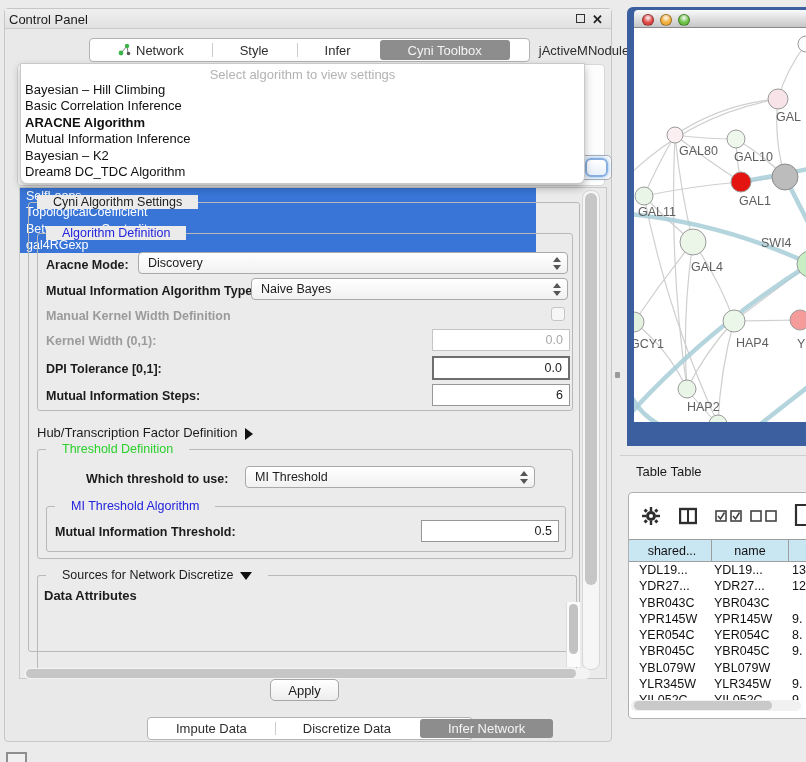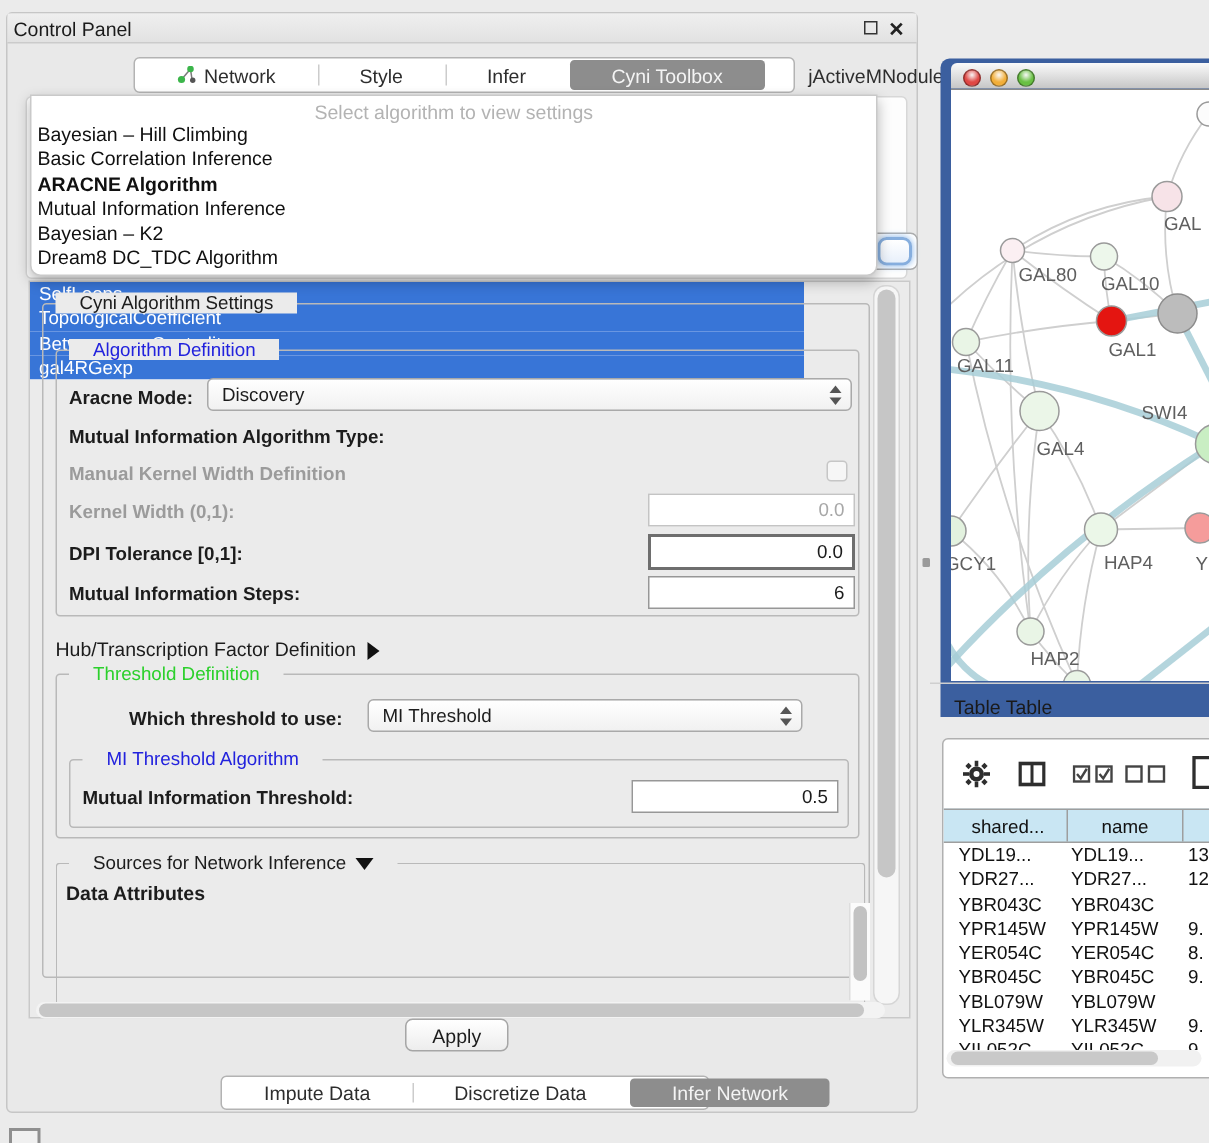--- a/index.html
+++ b/index.html
@@ -84,21 +84,21 @@
   #cp-hthumb { position:absolute; left:2px; top:1px; width:550px; height:9px; background:#c6c6c6; border-radius:5px; }
 
   
   #apply-btn { left:265px; top:670px; width:69px; height:22px; background:linear-gradient(#ffffff,#ededed);
     border:1px solid #a6a6a6; border-radius:5px; font-size:13px; display:flex; align-items:center; justify-content:center; }
   #bottom-tabs { left:142px; top:708px; width:326px; height:23px; }
 
   
   #splitter-dot { left:615px; top:372px; width:5px; height:6px; background:#9a9a9a; border-radius:1px; }
 
-  #net-window { left:627px; top:7px; width:179px; height:439px; background:#3b5f9f; border-radius:6px 0 0 0;margin-top:32px; }
+  #net-window { left:627px; top:7px; width:179px; height:439px; background:#3b5f9f; border-radius:6px 0 0 0; }
   #net-titlebar { left:7px; top:3px; width:172px; height:18px; background:linear-gradient(#fafafa,#c6c6c6);
     border-bottom:1px solid #8a8a8a; border-radius:4px 0 0 0; }
   .light { position:absolute; top:3.5px; width:12px; height:12px; border-radius:50%; }
   #net-canvas { left:7px; top:21px; width:172px; height:394px; background:#fff; overflow:hidden; }
 
   #table-strip-border { left:620px; top:455px; width:186px; height:1px; background:#cfcfcf; }
   #table-panel-title { left:636px; top:464px; font-size:13px; color:#1a1a1a; }
   #table-box { left:628px; top:492px; width:182px; height:227px; background:#fff; border:1px solid #b0b0b0; border-radius:4px 0 0 4px; overflow:hidden; }
 
   .tb-ico { position:absolute; top:14px; }
@@ -176,20 +176,24 @@
         <div class="grp" style="left:8px; top:30px; width:536px; height:178px;">
           <span class="grp-title" style="color:#2222dd;">Algorithm Definition</span>
 
           <span class="lbl b" style="left:8px; top:24px;">Aracne Mode:</span>
           <div class="combo" style="left:100px; top:18px; width:430px;">
             <span>Discovery</span>
             <span class="spinner"></span>
           </div>
 
           <span class="lbl b" style="left:8px; top:50px;">Mutual Information Algorithm Type:</span>
+          <div class="combo" style="left:213px; top:44px; width:317px;">
+            <span>Naive Bayes</span>
+            <span class="spinner"></span>
+          </div>
 
           <span class="lbl dis" style="left:8px; top:75px;">Manual Kernel Width Definition</span>
           <span class="chk" style="left:513px; top:73px;"></span>
 
           <span class="lbl dis" style="left:8px; top:100px;">Kernel Width (0,1):</span>
           <div class="field f-dis" style="left:394px; top:95px; width:138px;">
             <span>0.0</span>
           </div>
 
           <span class="lbl b" style="left:8px; top:128px;">DPI Tolerance [0,1]:</span>
@@ -220,21 +224,21 @@
             <span class="grp-title" style="color:#2222dd;">MI Threshold Algorithm</span>
             <span class="lbl b" style="left:8px; top:18px;">Mutual Information Threshold:</span>
             <div class="field f-norm" style="left:374px; top:13px; width:138px;">
               <span>0.5</span>
             </div>
           </div>
         </div>
 
         <div class="grp" style="left:8px; top:372px; width:540px; height:104px; border-bottom:none;">
           <span class="grp-title">
-            <span>Sources for Network Inference</span><span class="tri-d"></span>
+            <span>Sources for Network Discretize</span><span class="tri-d"></span>
           </span>
           <span class="lbl b" style="left:6px; top:12px; font-size:13px;">Data Attributes</span>
         </div>
       </div>
 
       <div id="attr-list">
           <div class="attr-item" style="background: rgb(56, 117, 215);">SelfLoops</div>
           <div class="attr-item" style="background: rgb(56, 117, 215);">TopologicalCoefficient</div>
           <div class="attr-item" style="background: rgb(56, 117, 215);">BetweennessCentrality</div>
           <div class="attr-item" style="background: rgb(56, 117, 215);">gal4RGexp</div>

